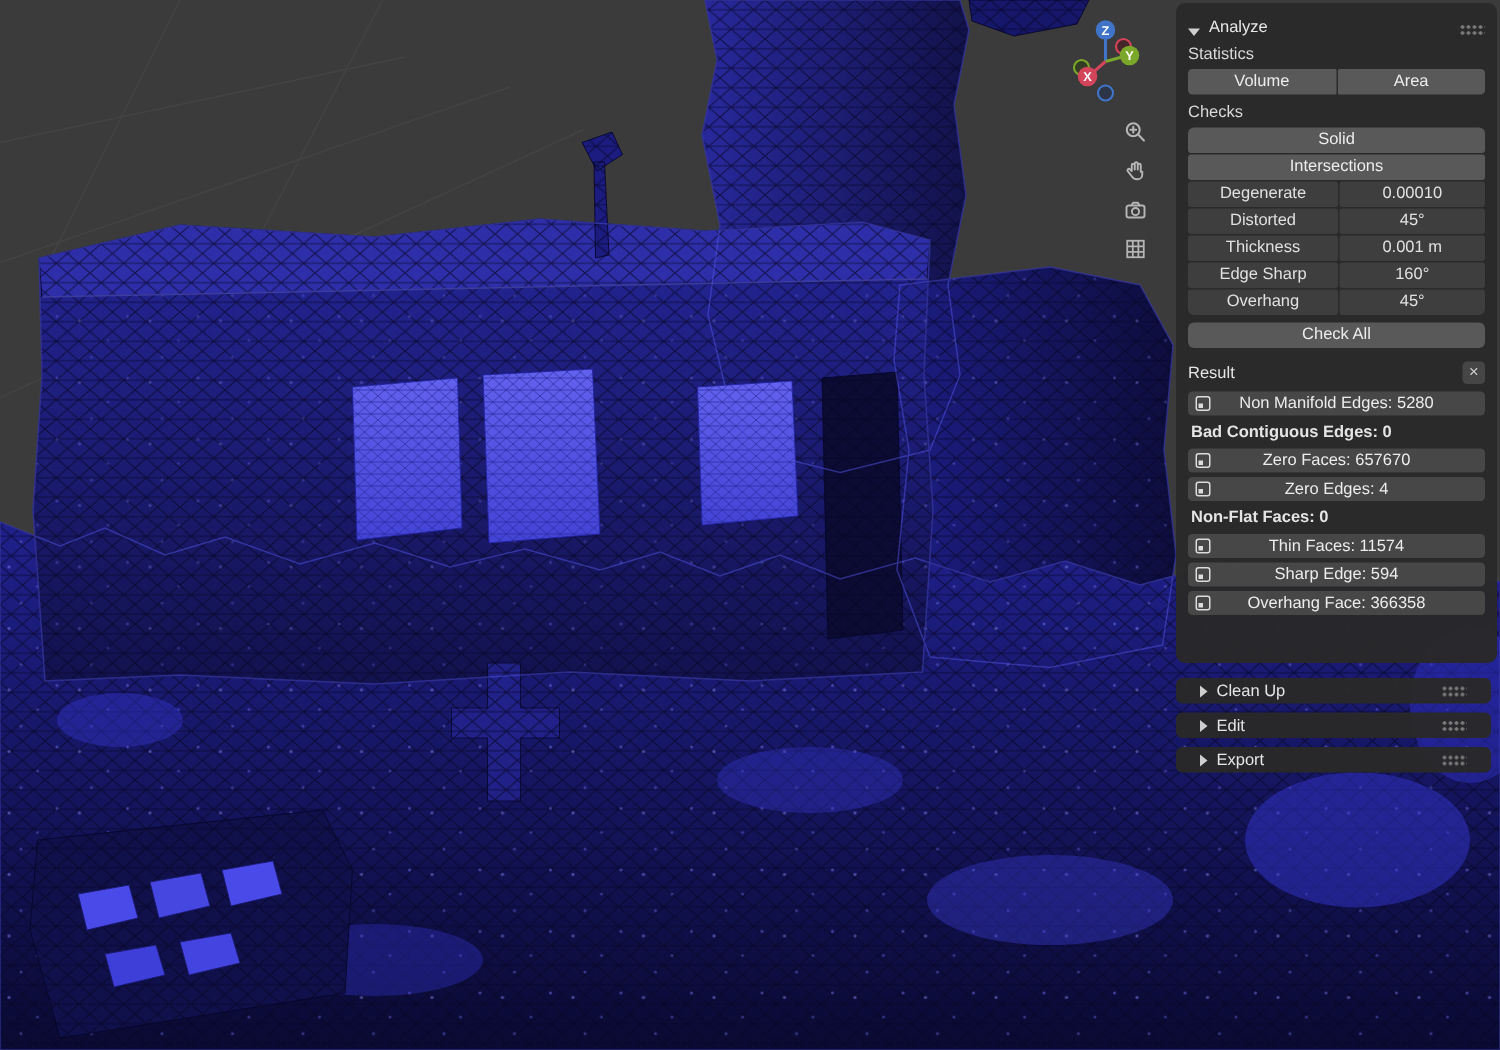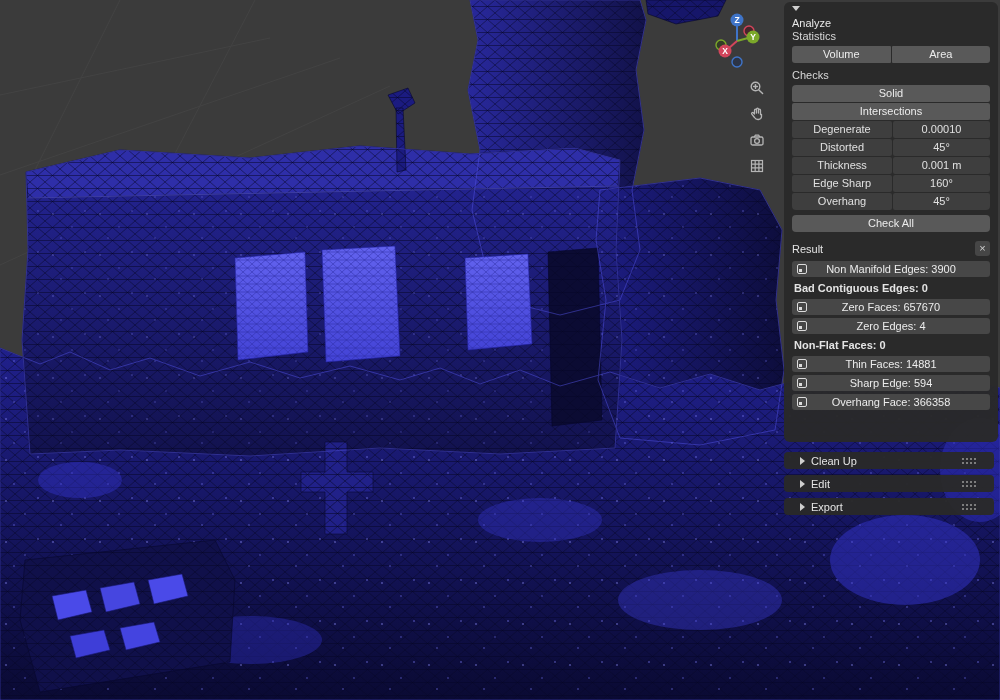--- a/index.html
+++ b/index.html
@@ -9,21 +9,21 @@
     user-select:none;
   }
   #viewport { position:absolute; left:0; top:0; }
 
   
   .npanel {
     position:absolute; left:784px; top:2px; width:214px; height:440px;
     background:rgba(41,41,41,0.97); border-radius:6px;
     box-sizing:border-box; padding:4px 8px 0 8px;
   }
-  .phead { display:flex; align-items:flex-start; gap:6px; height:18px;flex-direction:column; }
+  .phead { display:flex; align-items:flex-end; gap:6px; height:18px; }
   .phead .title { color:#e8e8e8; }
   .chev-down { width:0; height:0; border-left:4px solid transparent; border-right:4px solid transparent; border-top:5px solid #cfcfcf; }
   .chev-right { width:0; height:0; border-top:4px solid transparent; border-bottom:4px solid transparent; border-left:5px solid #cfcfcf; flex:0 0 auto; }
   .grip {
     margin-left:auto; width:17px; height:8px;
     background-image:radial-gradient(circle, #7d7d7d 1px, transparent 1.3px);
     background-size:4px 4px;
   }
   .seclabel { margin:6px 0 3px 0; height:13px; color:#d8d8d8; }
   .row2 { display:flex; gap:1px; }
@@ -289,35 +289,35 @@
 
     <div class="btn checkall">Check All</div>
 
     <div class="rhead">
       <span>Result</span>
       <span class="xbtn">×</span>
     </div>
 
     <div class="ritem">
       <span class="sel-icon"></span>
-      <span>Non Manifold Edges: 3900</span>
+      <span>Non Manifold Edges: 5280</span>
     </div>
     <div class="rtext">Bad Contiguous Edges: 0</div>
     <div class="ritem">
       <span class="sel-icon"></span>
       <span>Zero Faces: 657670</span>
     </div>
     <div class="ritem">
       <span class="sel-icon"></span>
       <span>Zero Edges: 4</span>
     </div>
     <div class="rtext">Non-Flat Faces: 0</div>
     <div class="ritem">
       <span class="sel-icon"></span>
-      <span>Thin Faces: 14881</span>
+      <span>Thin Faces: 11574</span>
     </div>
     <div class="ritem">
       <span class="sel-icon"></span>
       <span>Sharp Edge: 594</span>
     </div>
     <div class="ritem">
       <span class="sel-icon"></span>
       <span>Overhang Face: 366358</span>
     </div>
   </div>

